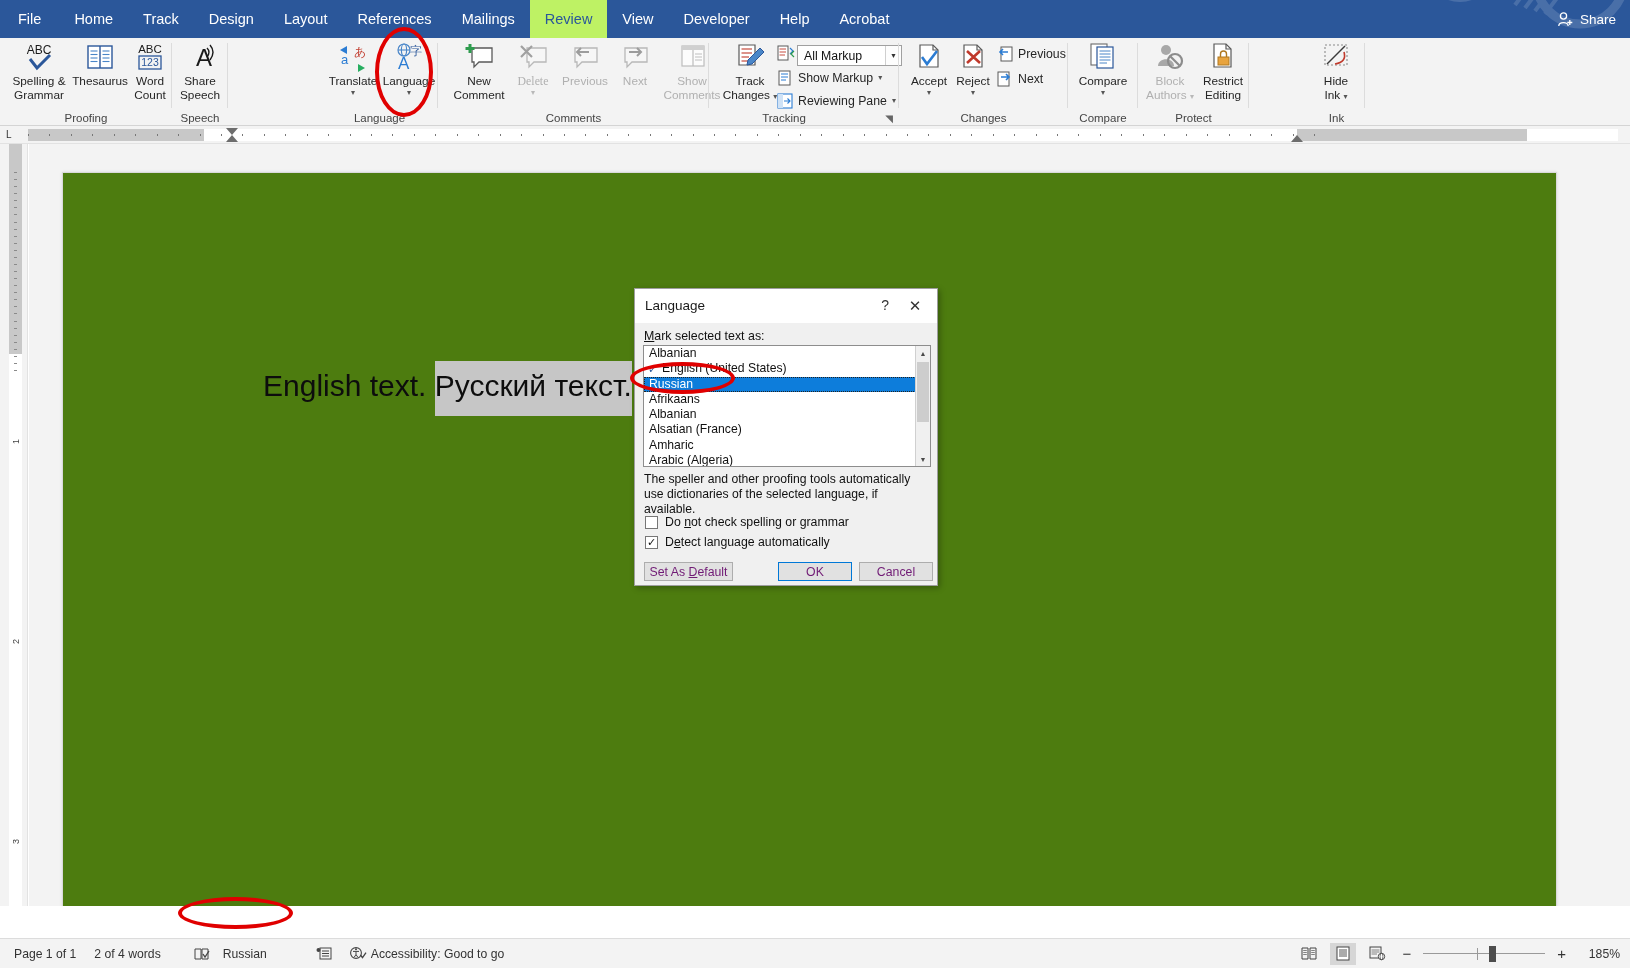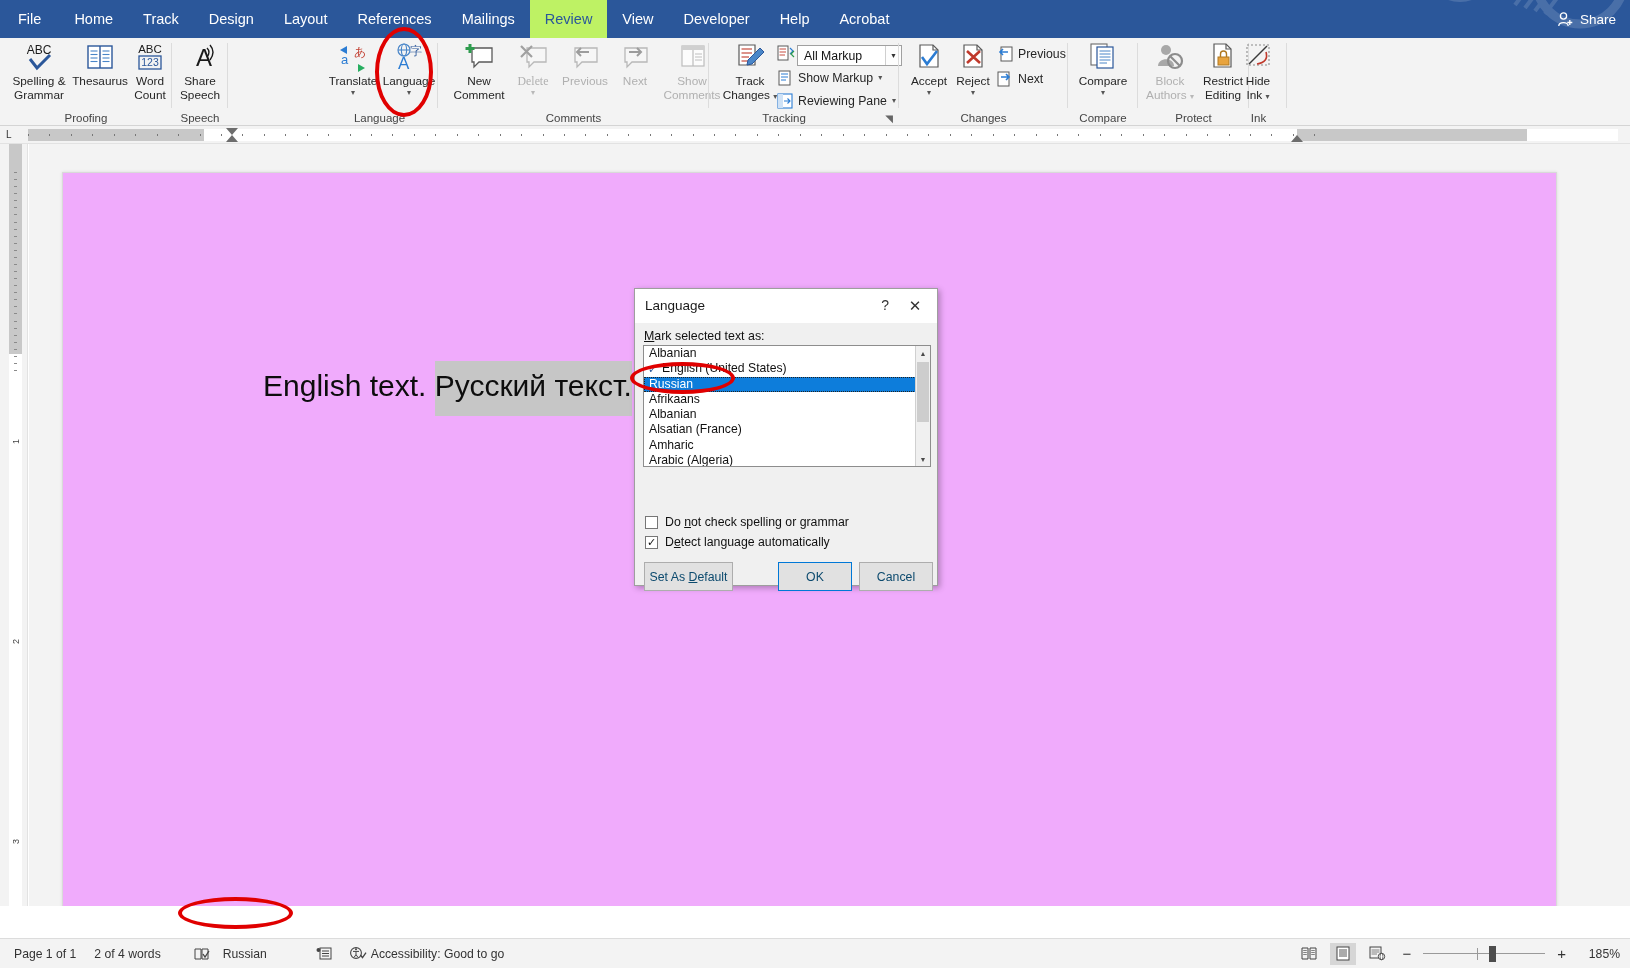--- a/index.html
+++ b/index.html
@@ -98,21 +98,21 @@
   .vtk { position: absolute; left: 14px; width: 3px; height: 1px; background: #8a8a8a; }
   .vnum { position: absolute; left: 11px; font-size: 9px; color: #444; transform: rotate(-90deg); transform-origin: left top; }
 
   
   .canvas {
     position: absolute; left: 29px; top: 144px; right: 0; bottom: 62px;
     background: #f3f3f3; overflow: hidden;
   }
   .page {
     position: absolute; left: 33px; top: 28px; width: 1495px; height: 760px;
-    background: #f0abfc; border: 1px solid #d9d9d9; box-shadow: 0 0 3px rgba(0,0,0,.1);
+    background: #4d7c0f; border: 1px solid #d9d9d9; box-shadow: 0 0 3px rgba(0,0,0,.1);
   }
   .doctext {
     position: absolute; left: 200px; top: 196px;
     font-family: "Liberation Sans", sans-serif; font-size: 30px; color: #0d0d0d; white-space: nowrap;
   }
   .doctext .sel { background: #c6c6c6; padding: 8px 0 14px 0; }
 
   
   .statusbar {
     position: absolute; left: 0; bottom: 0; width: 1630px; height: 30px;
@@ -160,22 +160,22 @@
   .dlg-desc {
     position: absolute; left: 9px; top: 183px; width: 284px;
     font-size: 12.2px; color: #111; line-height: 15px;
   }
   .dlg-chk {
     position: absolute; left: 10px; display: flex; align-items: center; gap: 7px;
     font-size: 12.3px; color: #111; cursor: default;
   }
   .cbox { width: 13px; height: 13px; border: 1px solid #767676; background: #fff; display: flex; align-items: center; justify-content: center; font-size: 11px; color: #111; }
   .dlg-btn {
-    position: absolute; height: 29px; border: 1px solid #adadad; background: #e1e1e1;
-    font-size: 12.3px; color: #0c4a6e; display: flex; align-items: center; justify-content: center; cursor: default;
+    position: absolute; height: 19px; border: 1px solid #adadad; background: #e1e1e1;
+    font-size: 12.3px; color: #701a75; display: flex; align-items: center; justify-content: center; cursor: default;
   }
   .dlg-btn.default { border: 1px solid #0078d7; }
   .dlg-btn u { text-decoration: underline; }
 
   
   .ann { position: absolute; border: 4px solid #e00000; border-radius: 50%; pointer-events: none; }
   #ann-lang { left: 375px; top: 27px; width: 58px; height: 90px; }
   #ann-russian { left: 630px; top: 362px; width: 105px; height: 32px; }
   #ann-status { left: 178px; top: 897px; width: 115px; height: 32px; }
 </style>
@@ -525,21 +525,21 @@
             <path d="M12.5 15 v-3 a3 3 0 0 1 6 0 v3" fill="none" stroke="#b07820" stroke-width="1.4"></path>
           </svg>
         </span>
         <span class="lbl">Restrict</span>
         <span class="lbl">Editing</span>
       </div>
       <div class="glabel">Protect</div>
       <div class="gsep"></div>
     </div>
 
-    <div class="rgroup" style="left:1230px; width:57px;">
+    <div class="rgroup" style="left:1308px; width:57px;">
       <div class="btn" style="left:3px; width:50px;">
         <span class="ico">
           <svg width="30" height="30" viewBox="0 0 30 30">
             <rect x="4" y="3" width="22" height="20" fill="none" stroke="#8a8a8a" stroke-width="1.1" stroke-dasharray="2,2"></rect>
             <path d="M6 22 L24 4" stroke="#3a3a3a" stroke-width="1.4"></path>
             <path d="M14 22 q12 -2 9 -12" fill="none" stroke="#c0392b" stroke-width="1.6"></path>
           </svg>
         </span>
         <span class="lbl">Hide</span>
         <span class="lbl">
@@ -696,20 +696,21 @@
           <div class="listrow"><span>Amharic</span></div>
           <div class="listrow"><span>Arabic (Algeria)</span></div>
         </div>
       <div class="lb-scroll">
         <div class="sarrow">▲</div>
         <div class="sthumb"></div>
         <div class="sarrow" style="position:absolute;bottom:0;width:100%;">▼</div>
       </div>
     </div>
 
+    <div class="dlg-desc">The speller and other proofing tools automatically use dictionaries of the selected language, if available.</div>
 
     <div class="dlg-chk" style="top:226px;">
       <span class="cbox" id="cb1"></span>
       <span><span>Do </span><u>n</u><span>ot check spelling or grammar</span></span>
     </div>
 
     <div class="dlg-chk" style="top:246px;">
       <span class="cbox" id="cb2">✓</span>
       <span><span>D</span><u>e</u><span>tect language automatically</span></span>
     </div>

